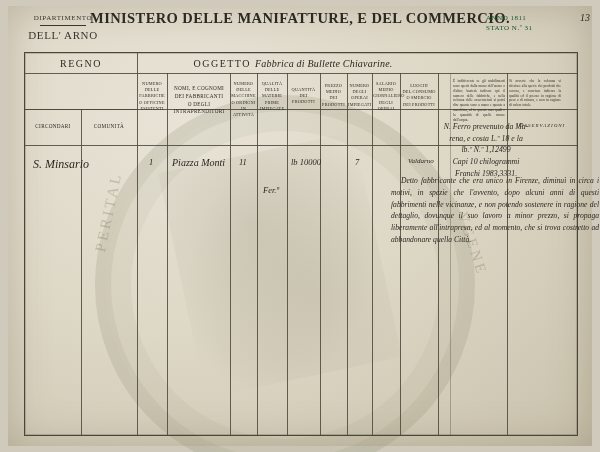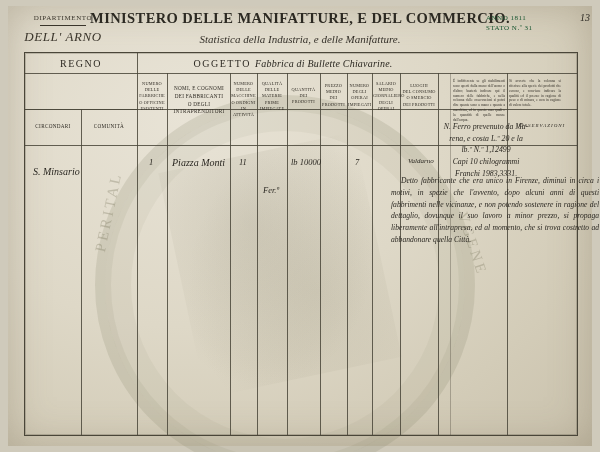--- a/index.html
+++ b/index.html
@@ -67,21 +67,21 @@
   
   .dept {
     position: absolute;
     left: 24px; top: 14px;
     width: 78px;
     text-align: center;
     color: #3a352b;
     line-height: 1.35;
   }
   .dept .l1 { font-size: 7px; letter-spacing: 0.6px; font-variant: small-caps; }
-  .dept .l2 { font-size: 13px; letter-spacing: 0.6px; font-variant: small-caps; font-style: italic; }
+  .dept .l2 { font-size: 11px; letter-spacing: 0.6px; font-variant: small-caps; }
   .dept .rule {
     width: 46px; height: 1px; background: #3a352b;
     margin: 2px auto 2px auto;
   }
   .ministry {
     position: absolute;
     left: 0; right: 0; top: 10px;
     text-align: center;
     font-size: 14.5px;
     letter-spacing: 0.4px;
@@ -234,21 +234,20 @@
   </div>
 
   <div class="ministry">MINISTERO DELLE MANIFATTURE, E DEL COMMERCIO.</div>
 
   <div class="anno">
     <div class="l1">ANNO 1811</div>
     <div class="l2">STATO N.º 31</div>
   </div>
   <div class="folio hand">13</div>
 
-  <div class="subtitle">Statistica della Industria, e delle Manifatture.</div>
 
   <div class="table">
 
     <div class="hline" style="top:20px;"></div>
     <div class="hline" style="top:56px;"></div>
     <div class="hline" style="top:92px;"></div>
     <div class="hline" style="top:56px;left:0;width:112px;"></div>
 
     <div class="vline" style="left:56px;top:56px;bottom:0;"></div>
     <div class="vline" style="left:112px;top:0;bottom:0;"></div>
@@ -309,32 +308,32 @@
 MEDIO
 GIORNALIERO
 DEGLI
 OPERAI</div>
 
     <div class="cap cap-note" style="left:428px;top:26px;width:52px;">È indifferente se gli stabilimenti sono aperti dalla mano dell'uomo o d'altro; basterà indicare qui il numero delle fabbriche, e nella colonna delle osservazioni si potrà dire quante sono a mano e quante a macchina, ed in questo caso quali e la quantità di quelle mosse dall'acqua.</div>
     <div class="cap cap-note" style="left:484px;top:26px;width:52px;">Si avverte che la colonna si riferisce alla specie dei prodotti che escono, e conviene indicare la qualità ed il prezzo in ragione di peso o di misura, e non in ragione di valore totale.</div>
     <div class="vline" style="left:482px;top:20px;bottom:0;"></div>
     <div class="cap cap-oss" style="left:484px;top:68px;width:66px;font-style:italic;">Osservazioni</div>
 
-    <div class="entry hand" style="left:8px;top:113px;font-size:10px;">S. Minsario</div>
+    <div class="entry hand" style="left:8px;top:104px;font-size:12px;">S. Minsario</div>
     <div class="entry hand" style="left:124px;top:104px;">1</div>
     <div class="entry hand" style="left:147px;top:104px;font-size:10px;">Piazza Monti</div>
     <div class="entry hand" style="left:214px;top:104px;">11</div>
     <div class="entry hand" style="left:238px;top:104px;margin-top:28px;">Fer.º</div>
     <div class="entry hand" style="left:266px;top:104px;">lb 10000</div>
     <div class="entry hand" style="left:330px;top:104px;">7</div>
     <div class="entry hand" style="left:383px;top:104px;font-size:7px;">Valdarno</div>
 
     <div class="obs-block hand">
       <div>N. Ferro prevenuto da Ma-</div>
-      <div>rena, e costa L.º 20 e la</div>
+      <div>rena, e costa L.º 18 e la</div>
       <div>lb.º       N.º 1,12499</div>
       <div>Capi 10 chilogrammi</div>
       <div>Franchi 1983,3331.</div>
     </div>
 
     <div class="note-block hand" style="left:366px;">
       <div class="first">Detto fabbricante che era unico in Firenze, diminuì in circa i motivi, in spezie che l'avvento, dopo alcuni anni di questi fabbrimenti nelle vicinanze, e non potendo sostenere in ragione del dettaglio, dovunque il suo lavoro a minor prezzo, si propaga liberamente all'intrapresa, ed al momento, che si trova costretto ad abbandonare quella Città.</div>
     </div>
   </div>
 </div>

